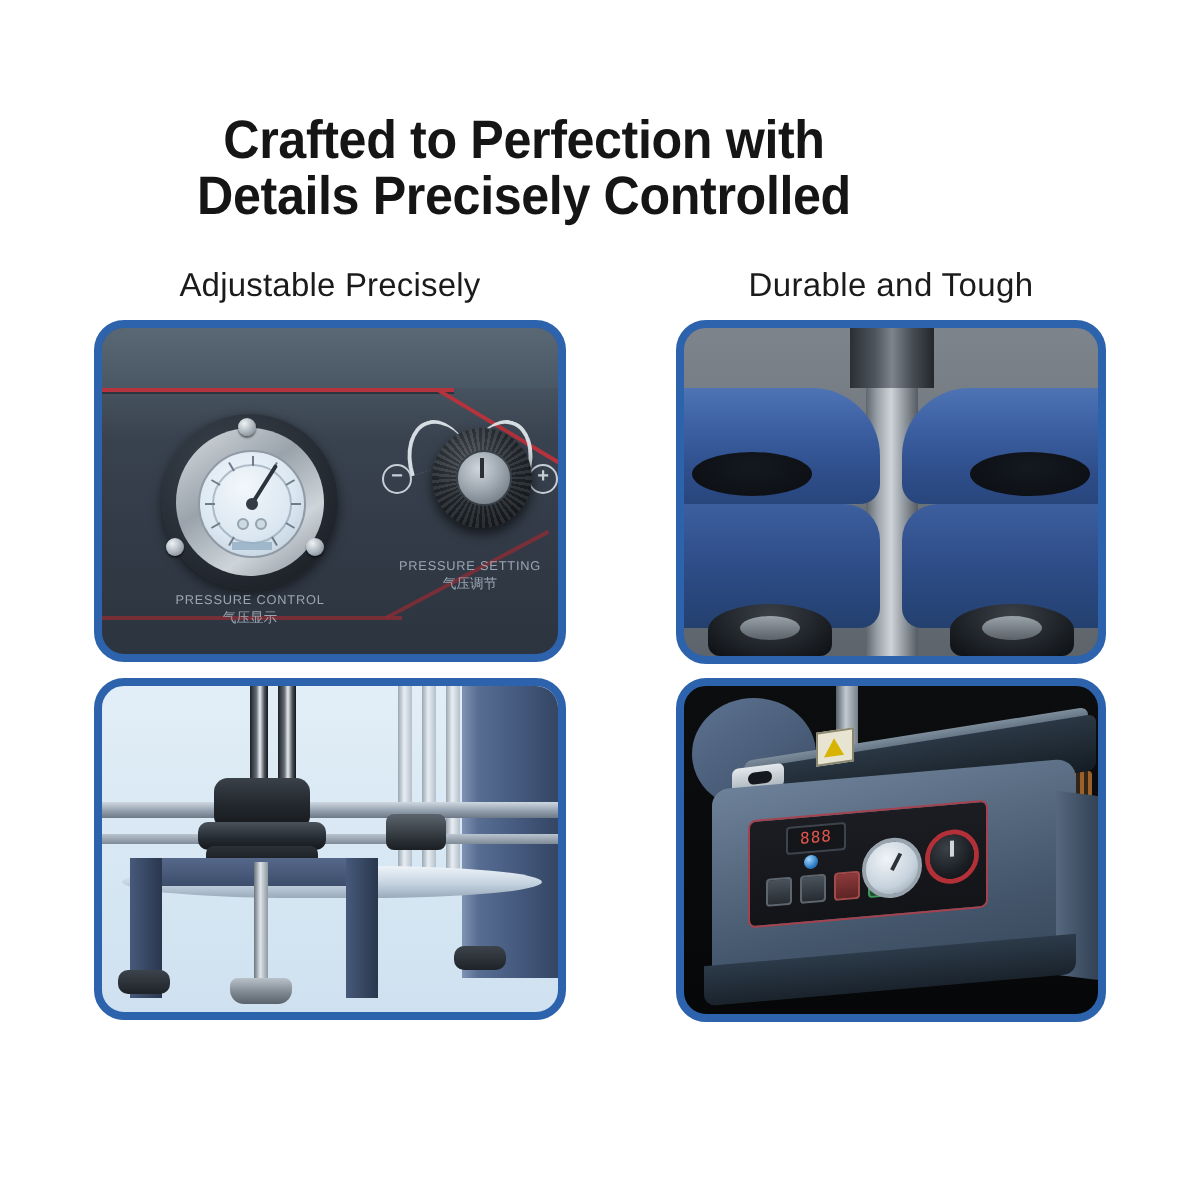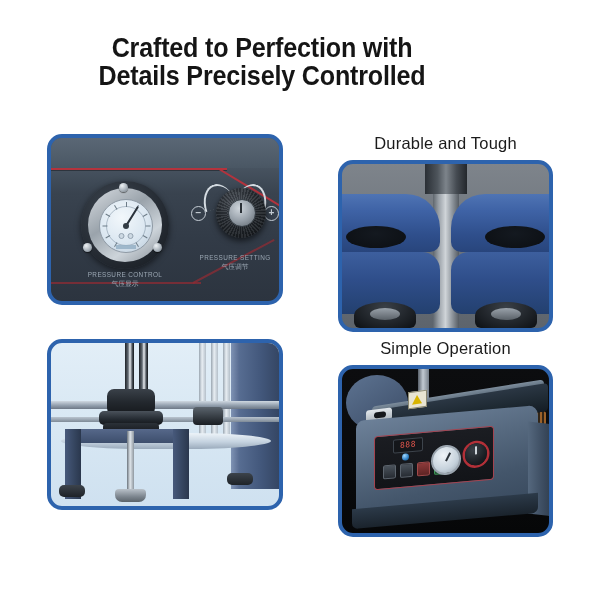--- a/index.html
+++ b/index.html
@@ -7,21 +7,21 @@
     width:600px;height:600px;
     background:#ffffff;
     font-family:"Liberation Sans", sans-serif;
     overflow:hidden;
     position:relative;
   }
   .page{position:relative;width:600px;height:600px;}
 
   
   .title-block{
-    position:absolute;left:0;top:34px;width:524px;
+    position:absolute;left:0;top:56px;width:524px;
     text-align:center;
     color:#151515;
   }
   .title-line{
     font-family:"Liberation Sans", sans-serif;
     font-weight:700;
     font-size:27px;
     line-height:28px;
     letter-spacing:-0.2px;
     transform:scaleX(0.93);
@@ -423,20 +423,21 @@
 <div class="page">
 
   <div class="title-block">
     <div class="title-line">Crafted to Perfection with</div>
     <div class="title-line">Details Precisely Controlled</div>
   </div>
 
   <div class="grid">
 
     <div class="cell c1">
+      <div class="cap">Adjustable Precisely</div>
       <div class="photo p1">
         <div class="topband"></div>
         <div class="stripe-h"></div>
         <div class="stripe-d"></div>
         <div class="stripe-h2"></div>
         <div class="stripe-d2"></div>
 
         <div class="gauge-wrap">
           <div class="gauge-bezel">
             <div class="gauge-face">
@@ -531,21 +532,20 @@
         <div class="bracket b-l"></div>
         <div class="bracket b-r"></div>
         <div class="rod"></div>
         <div class="rod-pad"></div>
         <div class="pad-foot pf-l"></div>
         <div class="pad-foot pf-r"></div>
       </div>
     </div>
 
     <div class="cell c4">
-      <div class="cap">Simple Operation</div>
       <div class="photo p4">
         <div class="drum"></div>
         <div class="mast"></div>
         <div class="coil"></div>
         <div class="lid-top"></div>
         <div class="lid"></div>
         <div class="warn"></div>
         <div class="toggle"></div>
         <div class="body"></div>
         <div class="rightcol"></div>

